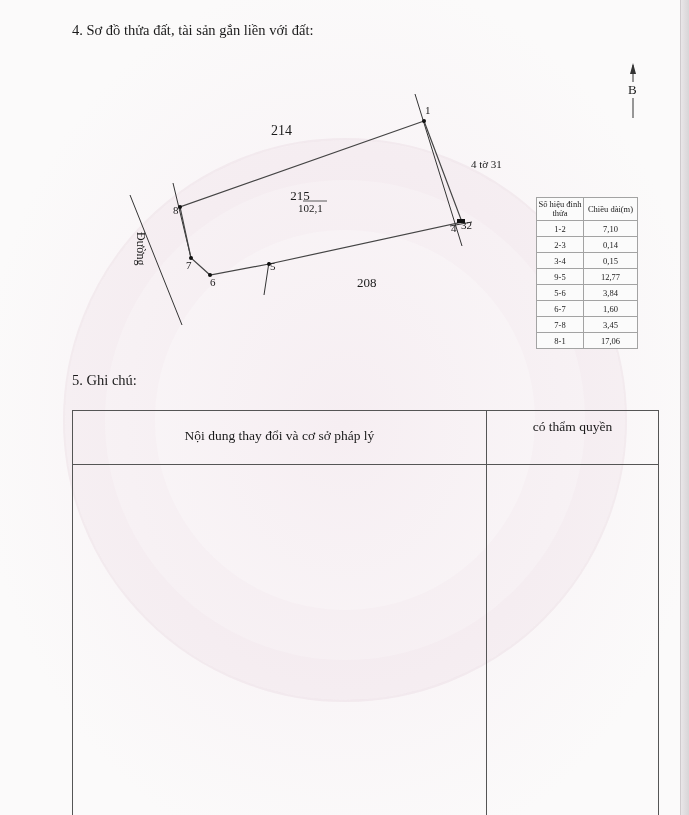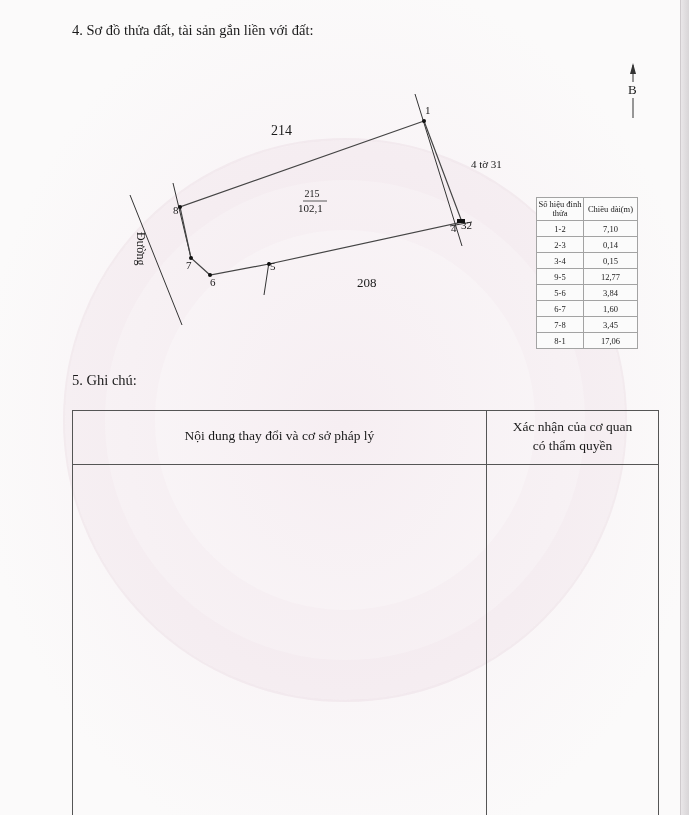--- a/index.html
+++ b/index.html
@@ -95,21 +95,21 @@
 
     <line x1="633" y1="65" x2="633" y2="118" stroke="#333" stroke-width="1"></line>
     <polygon points="633,63 630,74 636,74" fill="#333"></polygon>
   </svg>
 
   <div class="lbl" style="left:627px;top:82px;font-size:13px;background:#fbfafa;padding:0 1px;">B</div>
   <div class="lbl" style="left:271px;top:123px;font-size:14px;">214</div>
   <div class="lbl" style="left:471px;top:158px;font-size:11px;text-align:right;">4 tờ 31</div>
   <div class="lbl" style="left:357px;top:275px;font-size:13px;">208</div>
   <div class="lbl" style="left:148px;top:232px;font-size:12px;transform:rotate(90deg);transform-origin:left top;">Đường</div>
-  <div class="lbl" style="left:300px;top:188px;font-size:10px;width:24px;text-align:center;">215</div>
+  <div class="lbl" style="left:288px;top:188px;font-size:13px;width:24px;text-align:center;">215</div>
   <div class="lbl" style="left:298px;top:202px;font-size:11px;">102,1</div>
 
   <div class="lbl" style="left:425px;top:104px;font-size:11px;">1</div>
   <div class="lbl" style="left:461px;top:219px;font-size:11px;">32</div>
   <div class="lbl" style="left:451px;top:222px;font-size:11px;">4</div>
   <div class="lbl" style="left:270px;top:260px;font-size:11px;">5</div>
   <div class="lbl" style="left:210px;top:276px;font-size:11px;">6</div>
   <div class="lbl" style="left:186px;top:259px;font-size:11px;">7</div>
   <div class="lbl" style="left:173px;top:204px;font-size:11px;">8</div>
 
@@ -156,19 +156,18 @@
     </tbody>
   </table>
 
   <div id="h5" class="heading">5. Ghi chú:</div>
 
   <div class="changes">
     <div class="divider-v"></div>
     <div class="divider-h"></div>
     <div id="colA" class="col-head">Nội dung thay đổi và cơ sở pháp lý</div>
     <div id="colB" class="col-head">
-      <div>Xác nhận của cơ quan</div>
       <div>có thẩm quyền</div>
     </div>
   </div>
 
   <div class="page-edge"></div>
 </div>
 
 </body></html>

